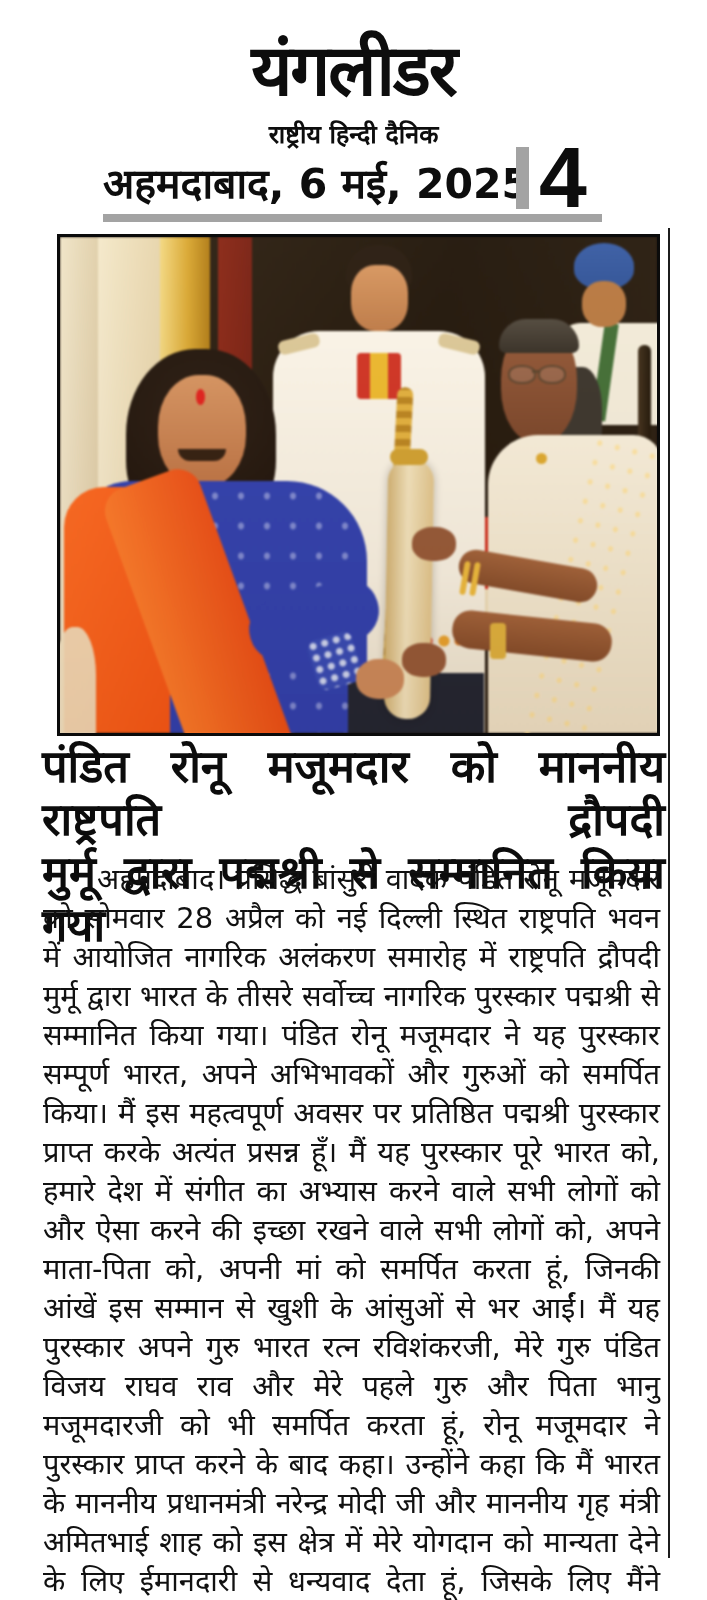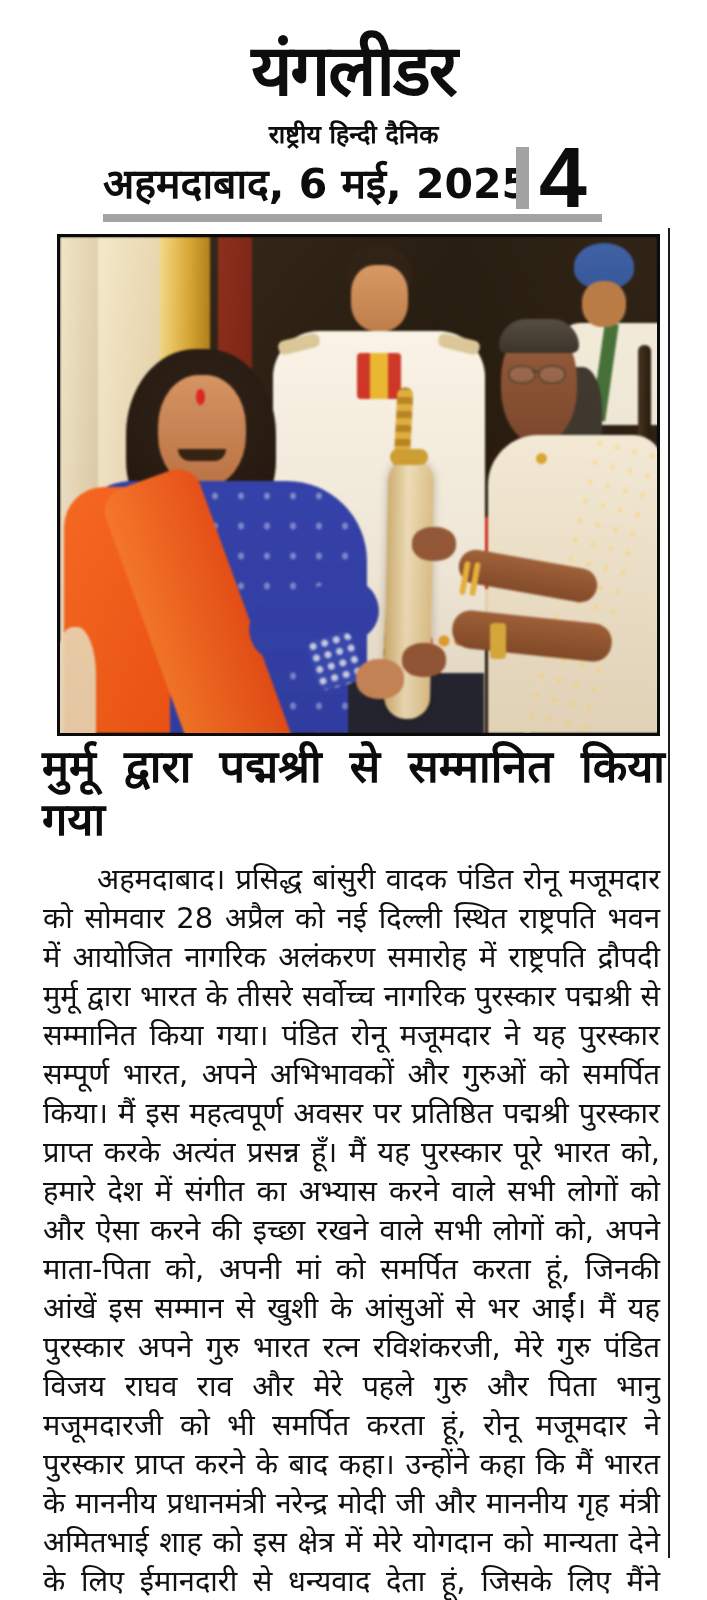--- a/index.html
+++ b/index.html
@@ -183,18 +183,19 @@
       <div class="ph ph-scroll-cap"></div>
       <div class="ph ph-prez-hand1"></div>
       <div class="ph ph-prez-hand2"></div>
       <div class="ph ph-ronu-hand"></div>
       <div class="ph ph-left-figure"></div>
       <div class="ph ph-tone"></div>
     </div>
   </figure>
 
   <h1 class="headline">
+    <span class="hl-line">पंडित रोनू मजूमदार को माननीय राष्ट्रपति द्रौपदी</span>
     <span class="hl-line">मुर्मू द्वारा पद्मश्री से सम्मानित किया गया</span>
   </h1>
 
   <p class="article-body">अहमदाबाद। प्रसिद्ध बांसुरी वादक पंडित रोनू मजूमदार को सोमवार 28 अप्रैल को नई दिल्ली स्थित राष्ट्रपति भवन में आयोजित नागरिक अलंकरण समारोह में राष्ट्रपति द्रौपदी मुर्मू द्वारा भारत के तीसरे सर्वोच्च नागरिक पुरस्कार पद्मश्री से सम्मानित किया गया। पंडित रोनू मजूमदार ने यह पुरस्कार सम्पूर्ण भारत, अपने अभिभावकों और गुरुओं को समर्पित किया। मैं इस महत्वपूर्ण अवसर पर प्रतिष्ठित पद्मश्री पुरस्कार प्राप्त करके अत्यंत प्रसन्न हूँ। मैं यह पुरस्कार पूरे भारत को, हमारे देश में संगीत का अभ्यास करने वाले सभी लोगों को और ऐसा करने की इच्छा रखने वाले सभी लोगों को, अपने माता-पिता को, अपनी मां को समर्पित करता हूं, जिनकी आंखें इस सम्मान से खुशी के आंसुओं से भर आईं। मैं यह पुरस्कार अपने गुरु भारत रत्न रविशंकरजी, मेरे गुरु पंडित विजय राघव राव और मेरे पहले गुरु और पिता भानु मजूमदारजी को भी समर्पित करता हूं, रोनू मजूमदार ने पुरस्कार प्राप्त करने के बाद कहा। उन्होंने कहा कि मैं भारत के माननीय प्रधानमंत्री नरेन्द्र मोदी जी और माननीय गृह मंत्री अमितभाई शाह को इस क्षेत्र में मेरे योगदान को मान्यता देने के लिए ईमानदारी से धन्यवाद देता हूं, जिसके लिए मैंने पिछले 50 वर्षों से खुद को समर्पित किया है। पहलगाम की घटना के कारण मैंने इस अवसर पर जश्न मनाने से परहेज किया है।</p>
 
 </div>
 
 </body></html>

